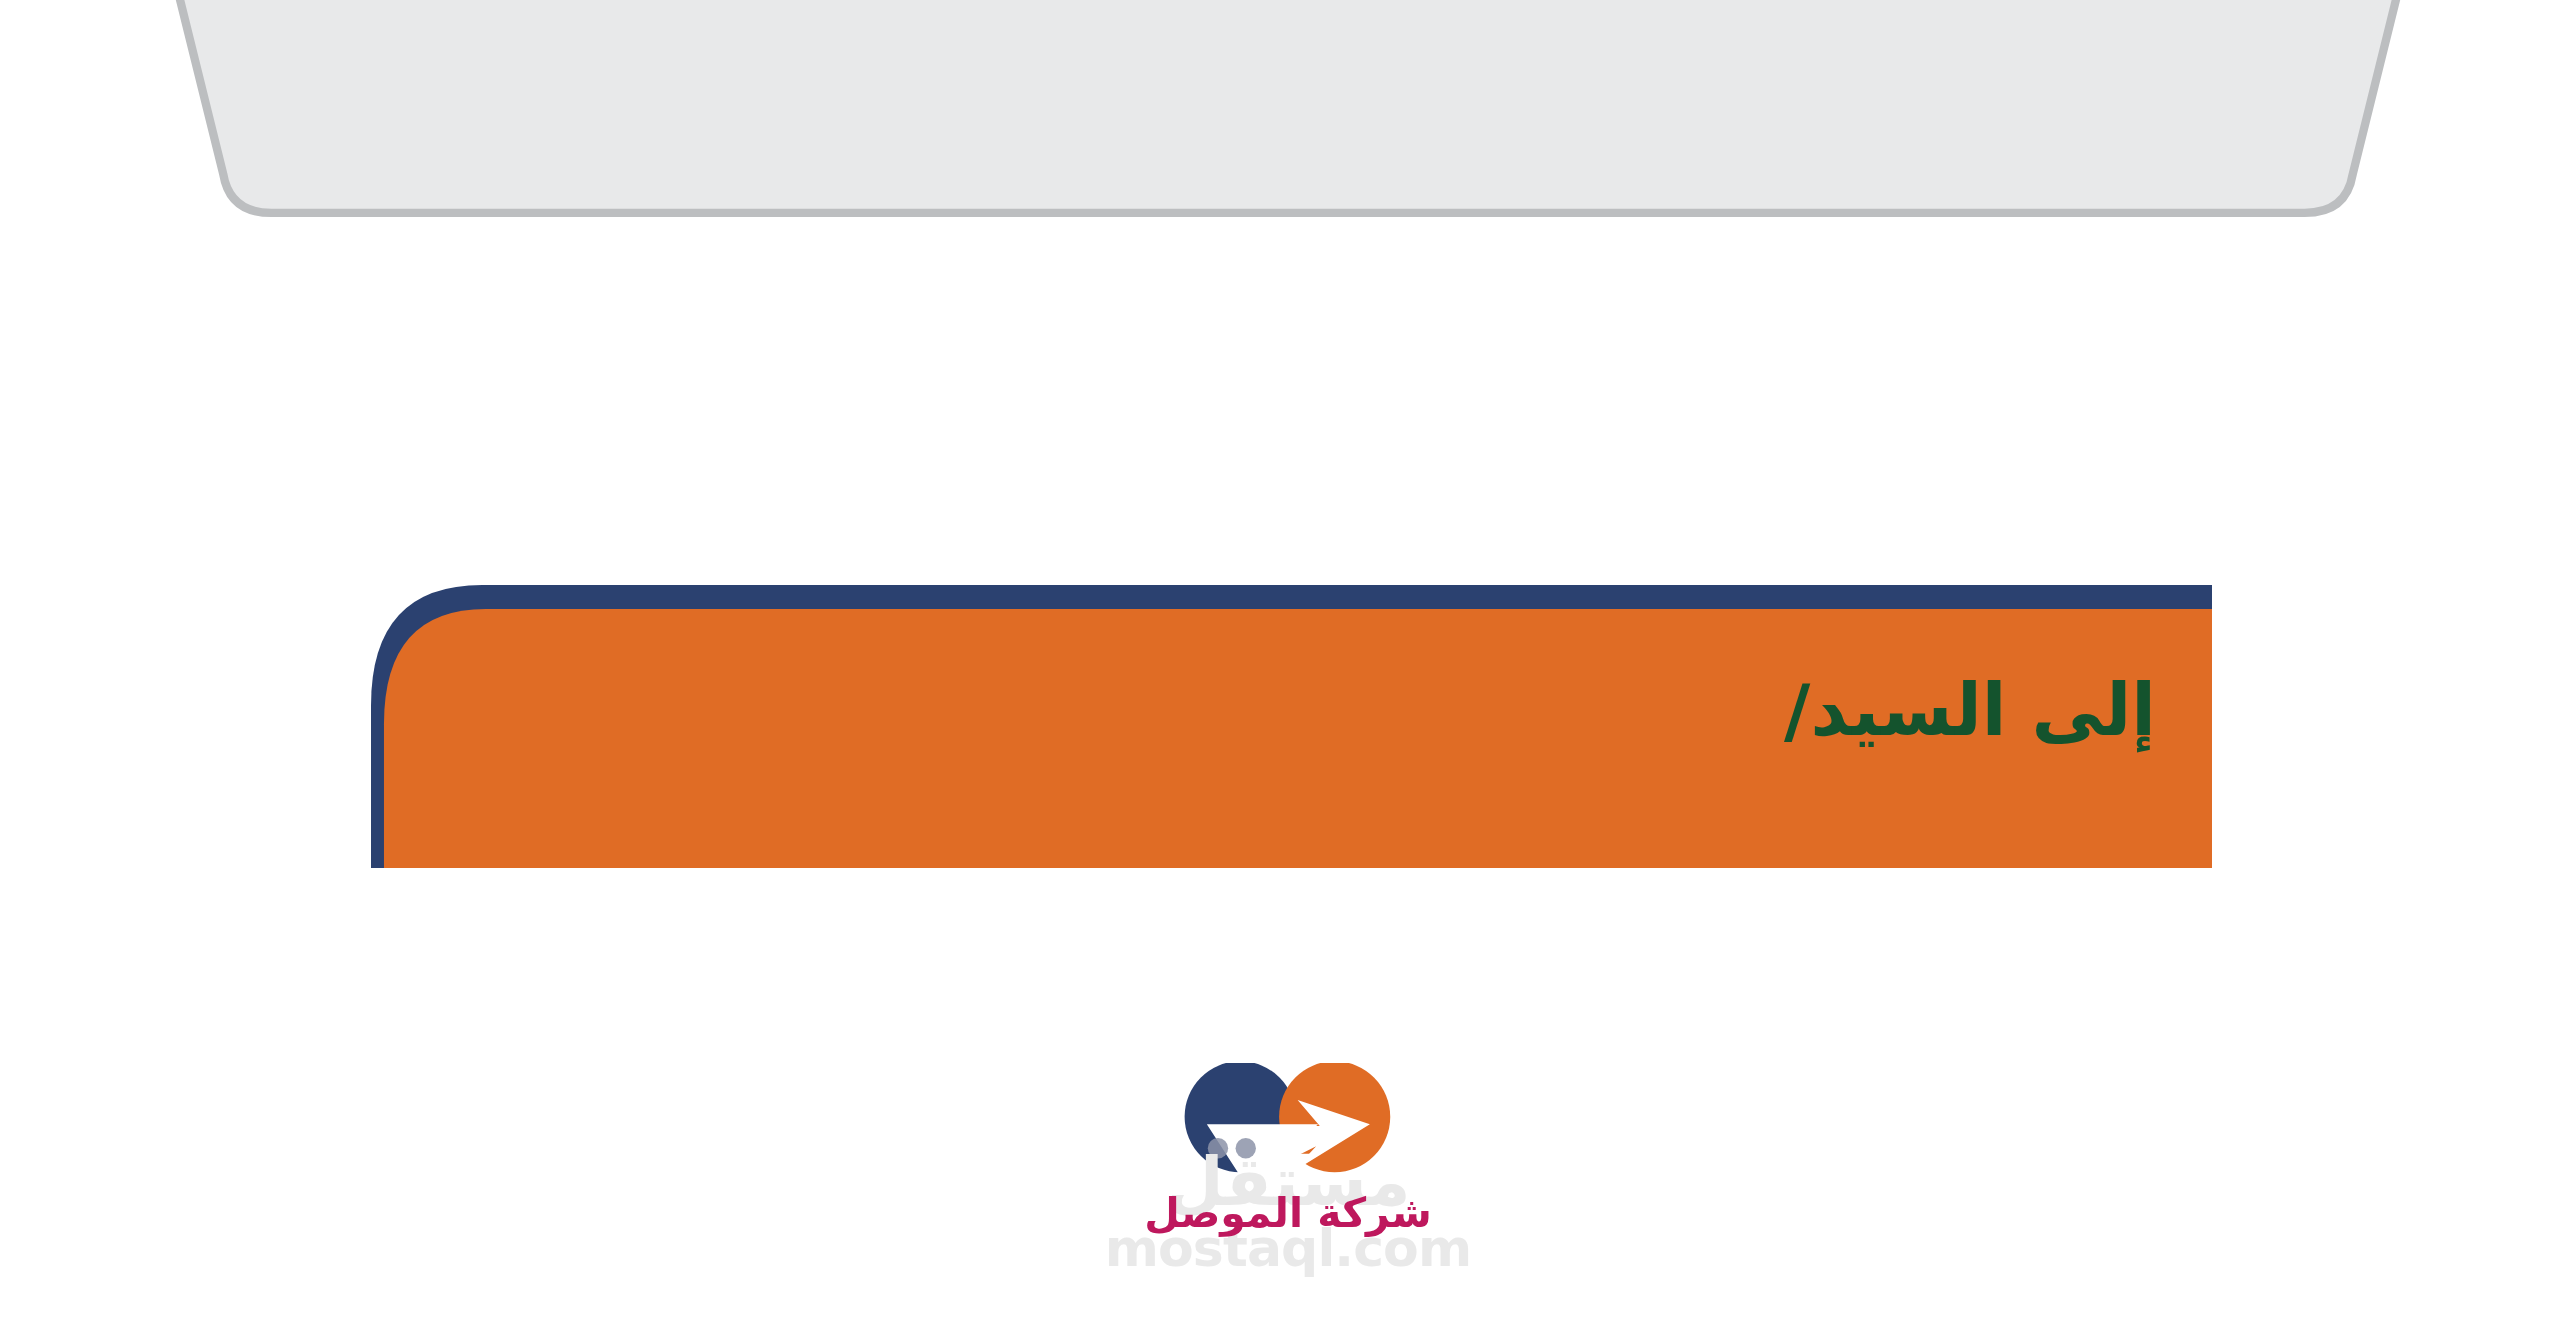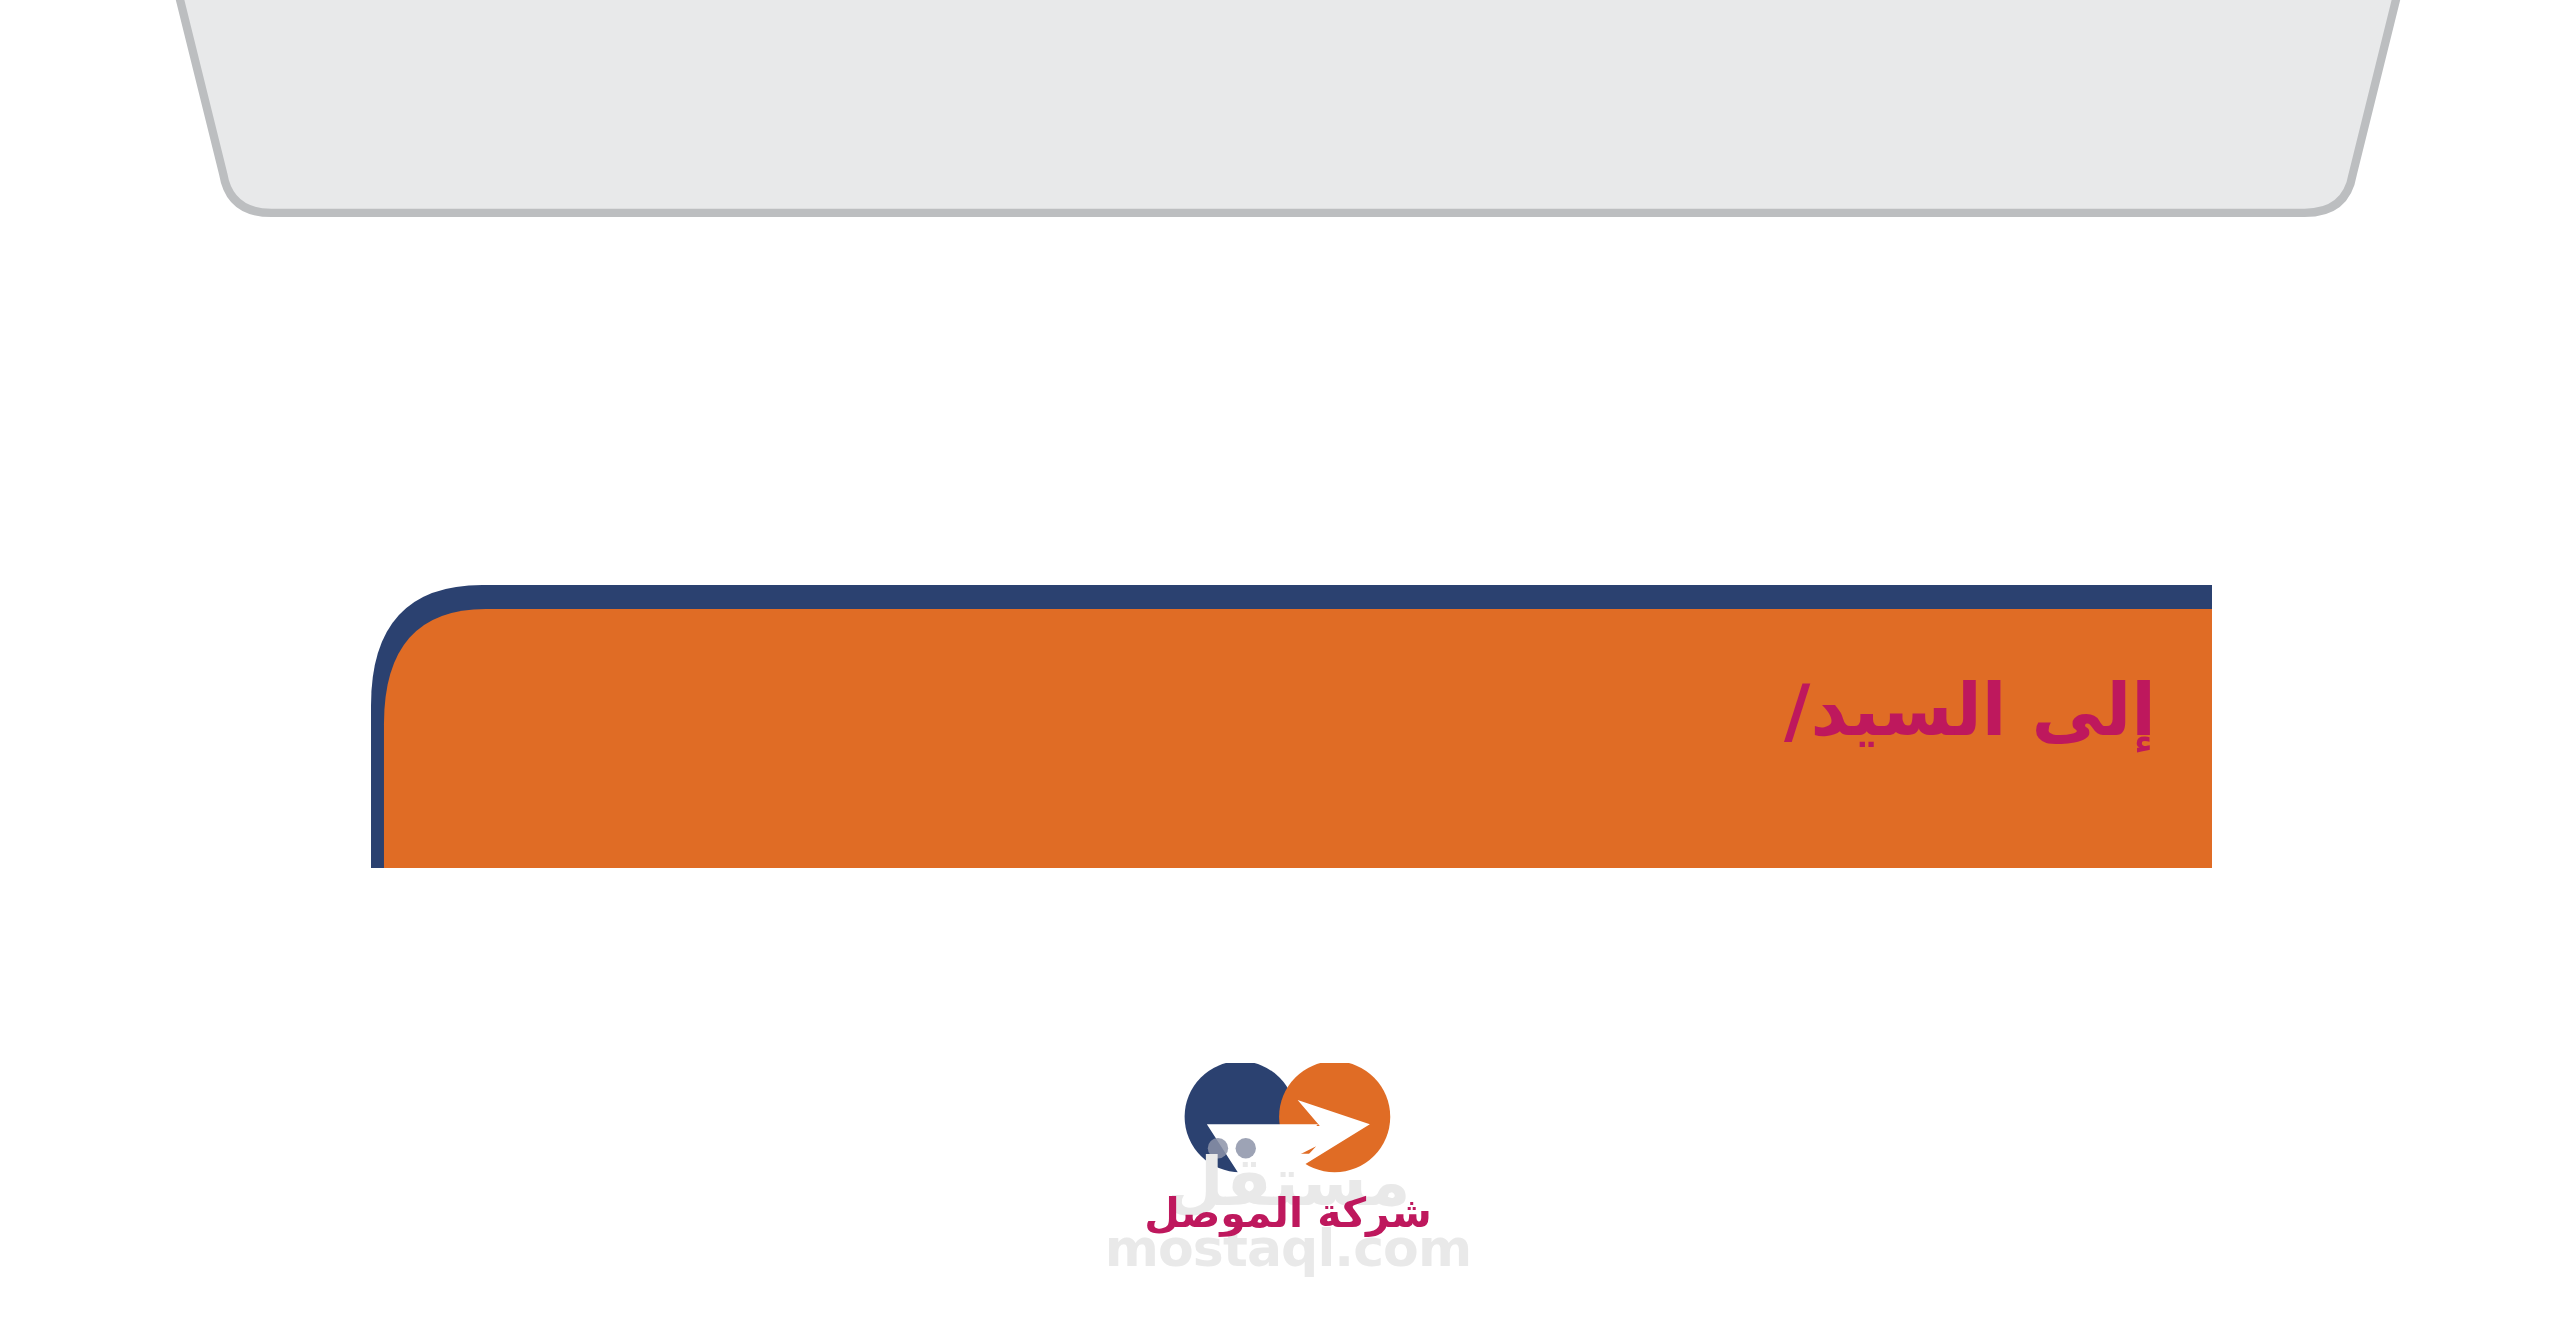--- a/index.html
+++ b/index.html
@@ -38,21 +38,21 @@
     height:283px;
   }
   .banner svg { display:block; width:100%; height:100%; }
 
   .banner-label {
     position:absolute;
     right:56px;
     top:85px;
     direction:rtl;
     unicode-bidi:bidi-override;
-    color:#be185d;
+    color:#14532d;
     font-size:72px;
     font-weight:700;
     line-height:1.12;
     letter-spacing:1.9px;
     white-space:nowrap;
     text-align:right;
   }
 
   
   .logo-block {

